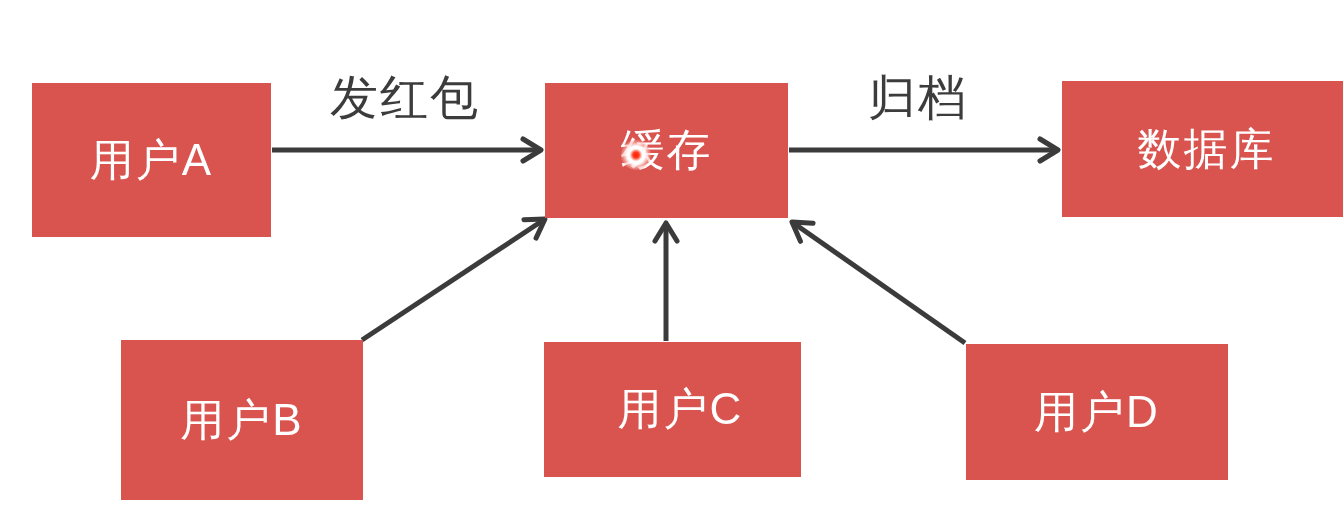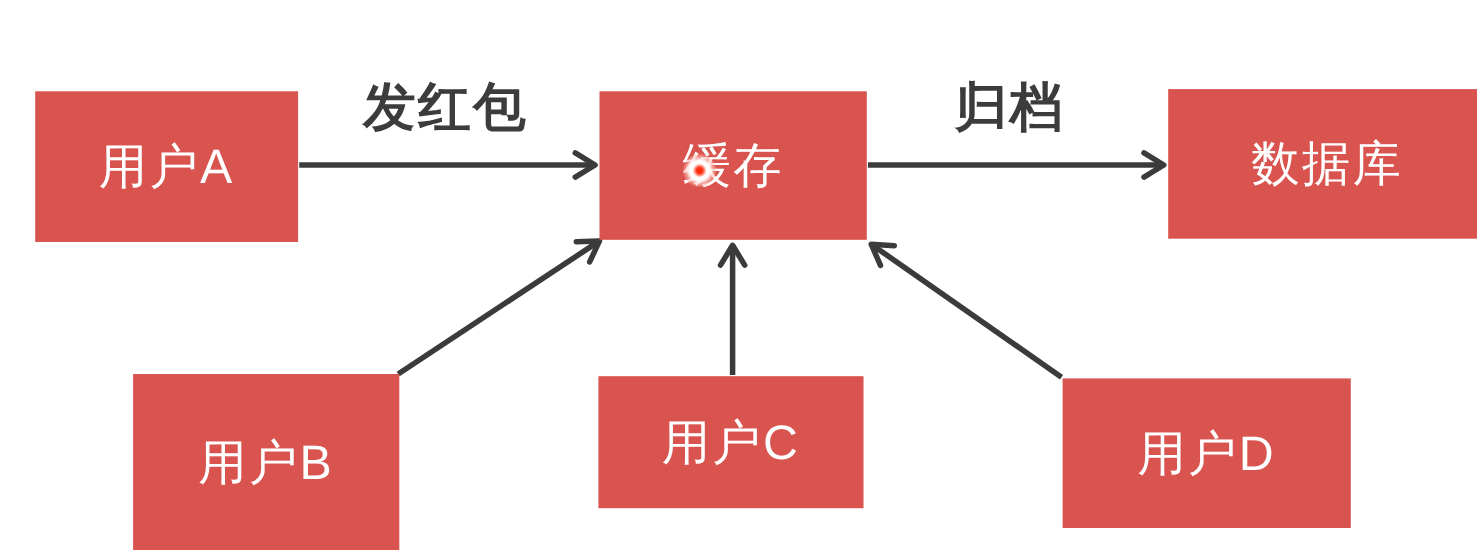--- a/index.html
+++ b/index.html
@@ -39,33 +39,33 @@
     background: var(--node-fill, #d9534f);
     color: var(--node-text, #ffffff);
     display: flex;
     align-items: center;
     justify-content: center;
     font-size: 44px;
     font-weight: 300;
     letter-spacing: 2px;
     user-select: none;
   }
-  .node-user-a   { left: 32px;   top: 83px;  width: 239px; height: 137px; }
+  .node-user-a   { left: 32px;   top: 83px;  width: 239px; height: 154px; }
   .node-cache    { left: 545px;  top: 83px;  width: 243px; height: 135px; }
   .node-database { left: 1062px; top: 81px;  width: 289px; height: 136px; }
   .node-user-b   { left: 121px;  top: 340px; width: 242px; height: 160px; }
-  .node-user-c   { left: 544px;  top: 342px; width: 241px; height: 120px; }
+  .node-user-c   { left: 544px;  top: 342px; width: 241px; height: 135px; padding-left: 16px; }
   .node-user-d   { left: 966px;  top: 344px; width: 262px; height: 136px; }
 
   .edge-label {
     position: absolute;
     transform: translate(-50%, -50%);
     color: var(--edge-label-color, #3c3c3c);
     font-size: 48px;
-    font-weight: 700;
+    font-weight: 400;
     letter-spacing: 2px;
     white-space: nowrap;
     user-select: none;
   }
   .edge-label-send { left: 405px; top: 98px; }
   .edge-label-archive { left: 918px; top: 98px; }
 
   .laser-dot {
     position: absolute;
     left: 636px;

